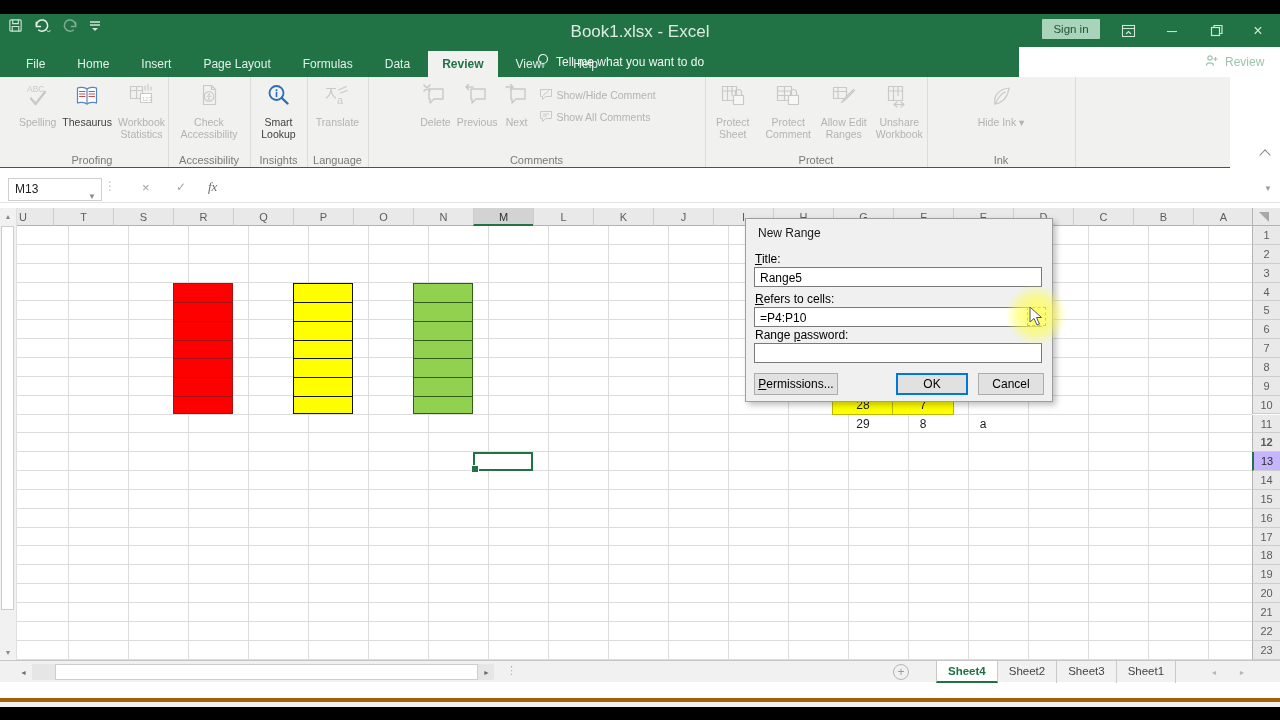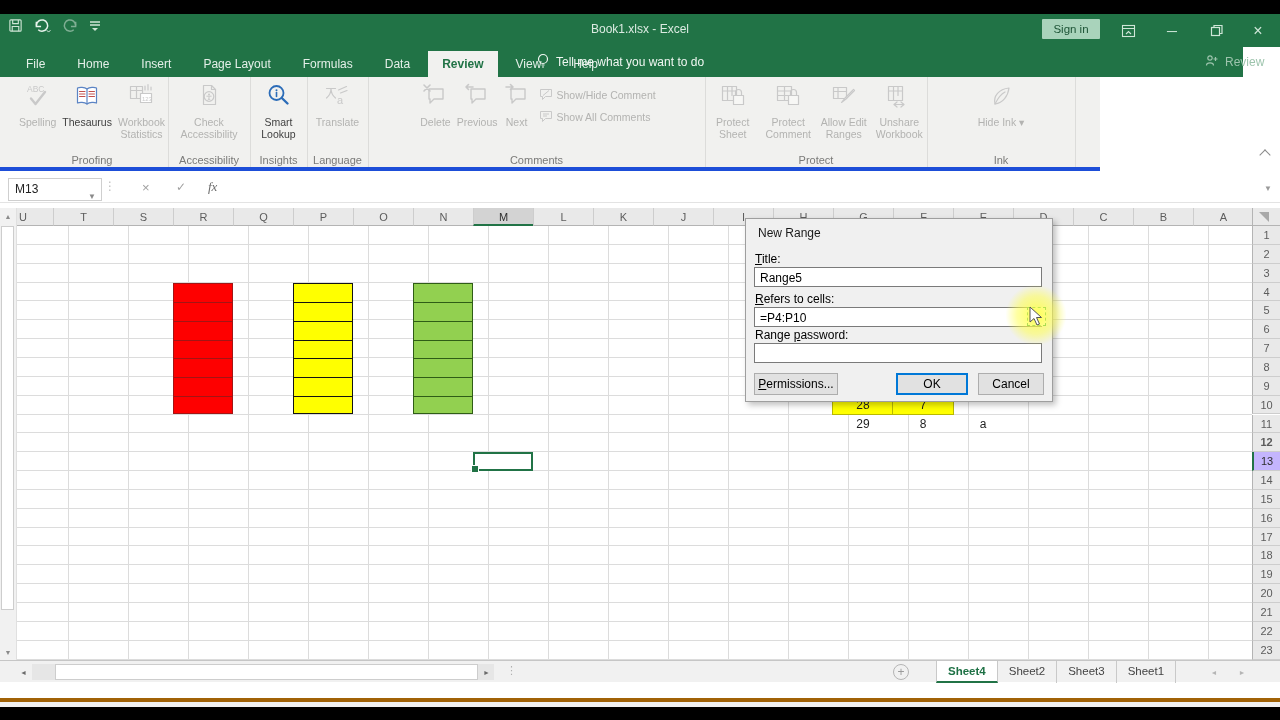--- a/index.html
+++ b/index.html
@@ -2,32 +2,32 @@
 <html><head>
 <meta charset="utf-8">
 <style>
   html,body{margin:0;padding:0;background:#000;width:1280px;height:720px;overflow:hidden;
     font-family:"Liberation Sans","DejaVu Sans",sans-serif;-webkit-font-smoothing:antialiased}
   .app{position:absolute;left:0;top:14px;width:1280px;height:693px;background:#fff;overflow:hidden}
   
   .titlebar{position:absolute;left:0;top:0;width:1280px;height:33px;background:#217346;color:#eaf4ed}
   .qat{position:absolute;left:8px;top:4px;display:flex;align-items:center;gap:10px}
   .qat svg{display:block}
-  .win-title{position:absolute;left:0;right:0;top:8px;text-align:center;font-size:12px;color:#dcebe2}
+  .win-title{position:absolute;left:0;right:0;top:8px;text-align:center;font-size:17px;color:#dcebe2}
   .signin{position:absolute;left:1042px;top:5px;width:58px;height:20px;background:#a9d3bb;color:#1d5436;
     font-size:11.5px;display:flex;align-items:center;justify-content:center;border-radius:1px}
   .wbtn{position:absolute;top:0;height:33px;width:44px;display:flex;align-items:center;justify-content:center;color:#cfe6d8;font-size:14px}
   
-  .tabrow{position:absolute;left:0;top:33px;width:1243px;height:30px;background:#217346;display:flex;align-items:flex-end}
+  .tabrow{position:absolute;left:0;top:33px;width:1019px;height:30px;background:#217346;display:flex;align-items:flex-end}
   .rtab{height:26px;line-height:26px;padding:0 14px;font-size:12px;color:#e4efe8;margin:0 2px}
   .rtab.active{background:#f1f1ef;color:#217346;font-weight:bold}
   .tellme{position:absolute;left:536px;top:0;height:30px;display:flex;align-items:center;gap:6px;color:#f0f7f2;font-size:12px}
   .share{position:absolute;left:1205px;top:0;height:30px;display:flex;align-items:center;gap:5px;color:#9dc4ad;font-size:12px}
   
-  .ribbon{position:absolute;left:0;top:63px;width:1100px;height:90px;background:#f1f1ef;border-bottom:4px solid #1d4ed8}
+  .ribbon{position:absolute;left:0;top:63px;width:1230px;height:90px;background:#f1f1ef;border-bottom:1px solid #1d4ed8}
   .rgroup{position:absolute;top:0;height:90px;border-right:1px solid #dcdcda}
   .glabel{position:absolute;bottom:1px;left:0;right:0;text-align:center;font-size:11px;color:#7a7a78}
   .gitems{position:absolute;top:3px;left:0;right:0;height:70px;display:flex;justify-content:center;align-items:flex-start}
   .bigbtn{display:flex;flex-direction:column;align-items:center;padding:3px 3px;max-width:64px}
   .bigbtn .blabel{font-size:10.5px;line-height:12px;text-align:center;margin-top:3px;max-width:58px;color:#3f3f3f}
   .bigbtn.disabled .blabel{color:#b3b3b1}
   .smallcol{display:flex;flex-direction:column;justify-content:flex-start;gap:6px;margin-left:6px;padding-top:7px}
   .smallitem{display:flex;align-items:center;gap:4px;font-size:10.5px;color:#b3b3b1;white-space:nowrap}
   .collapse-ribbon{position:absolute;left:1258px;top:72px;width:14px;height:10px}
   .collapse-ribbon i{display:block;width:7px;height:7px;border-left:1.5px solid #8a8a8a;border-top:1.5px solid #8a8a8a;transform:rotate(45deg);margin:2px auto}

